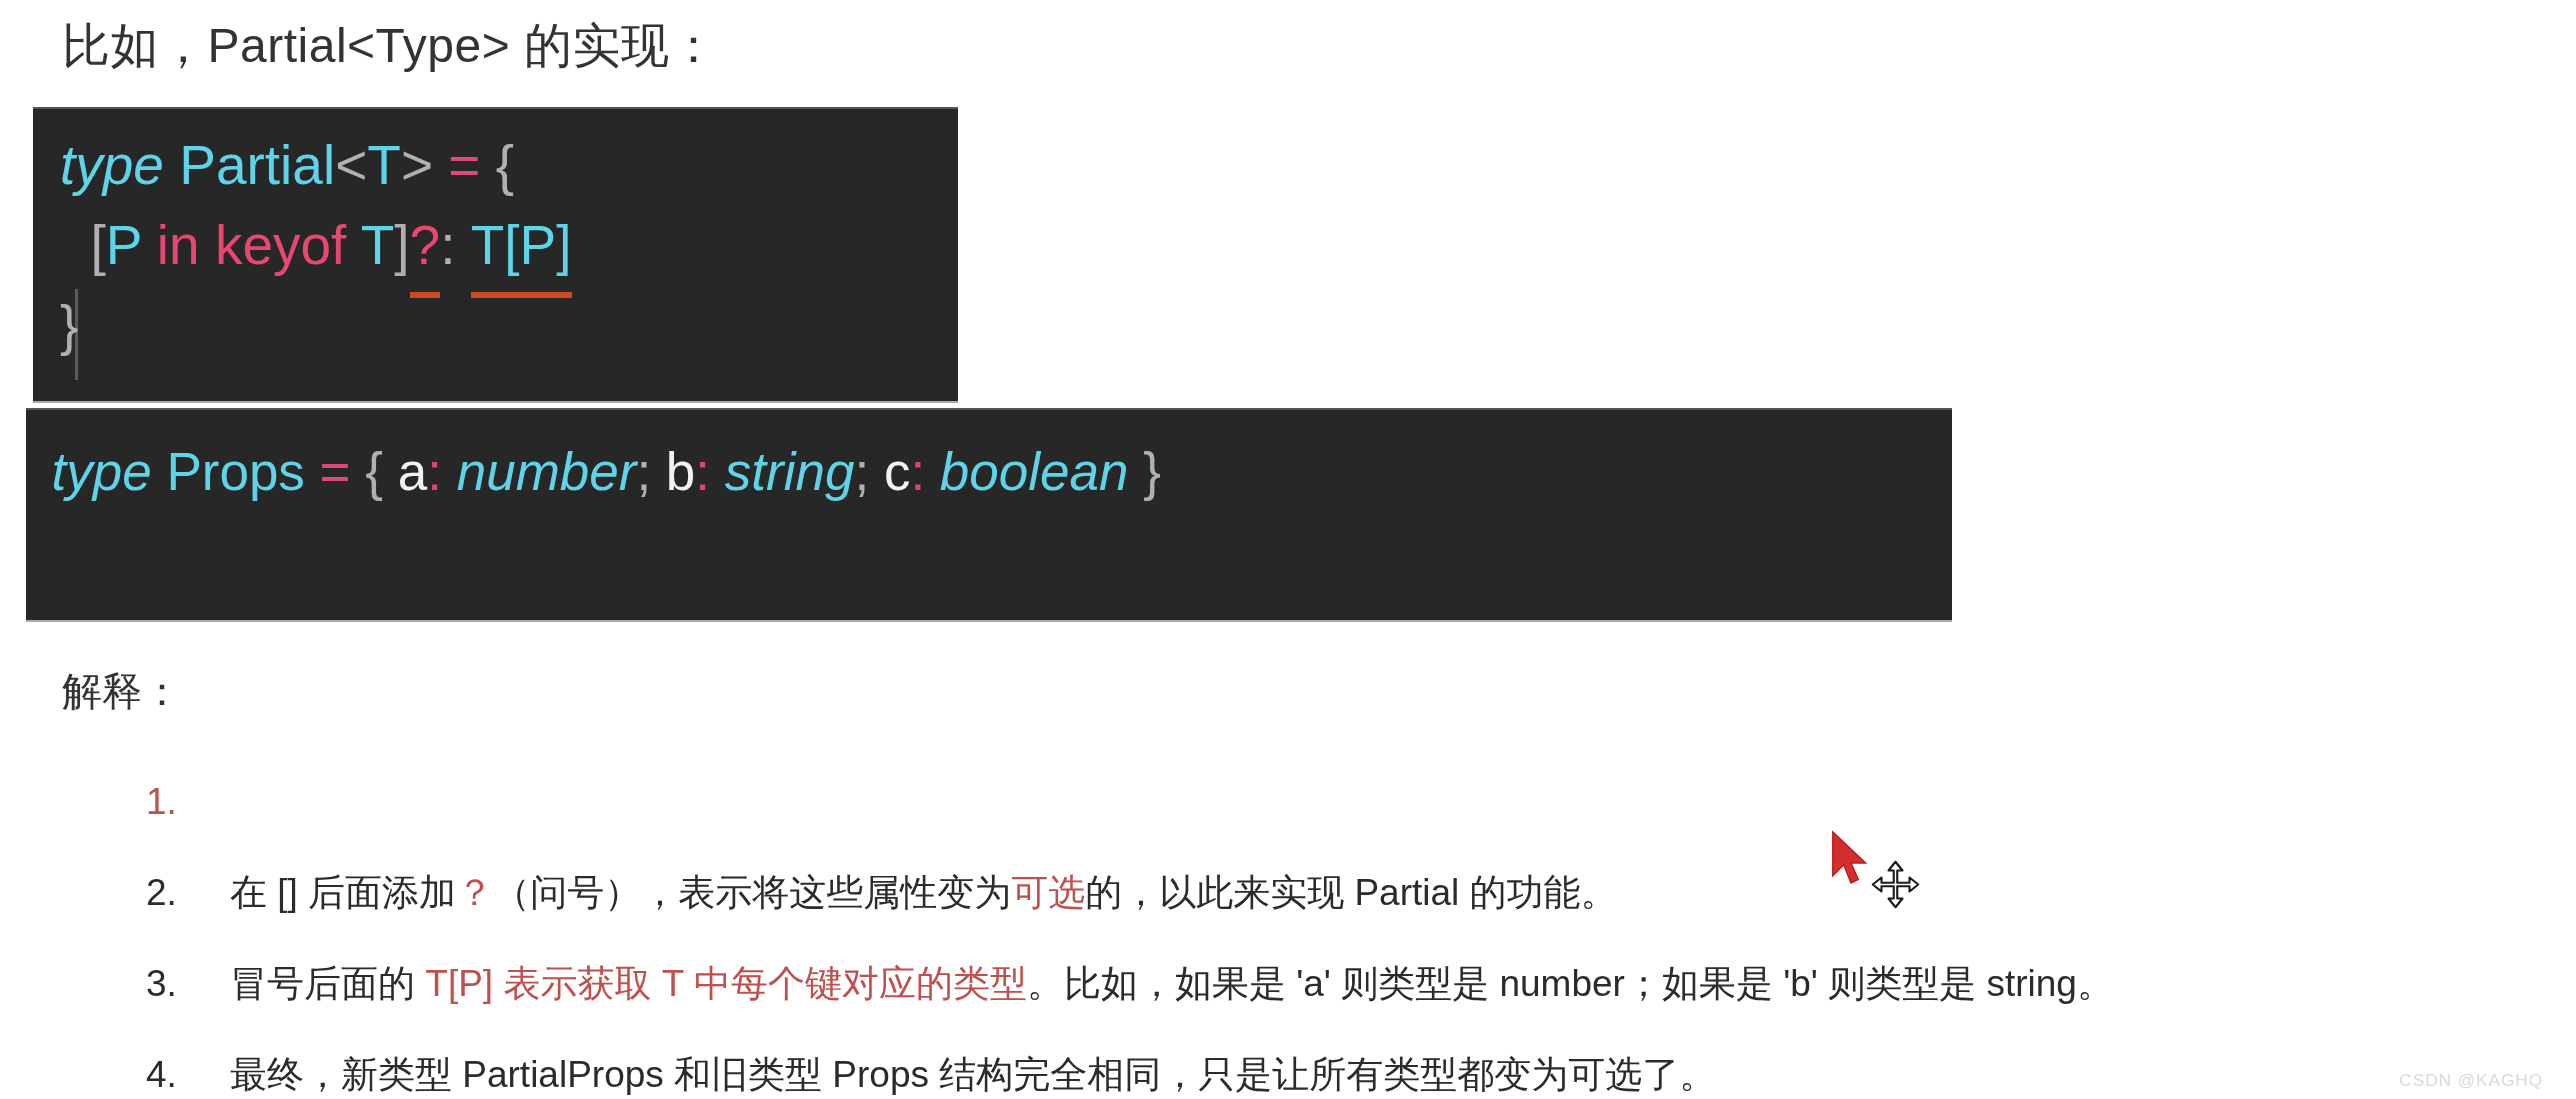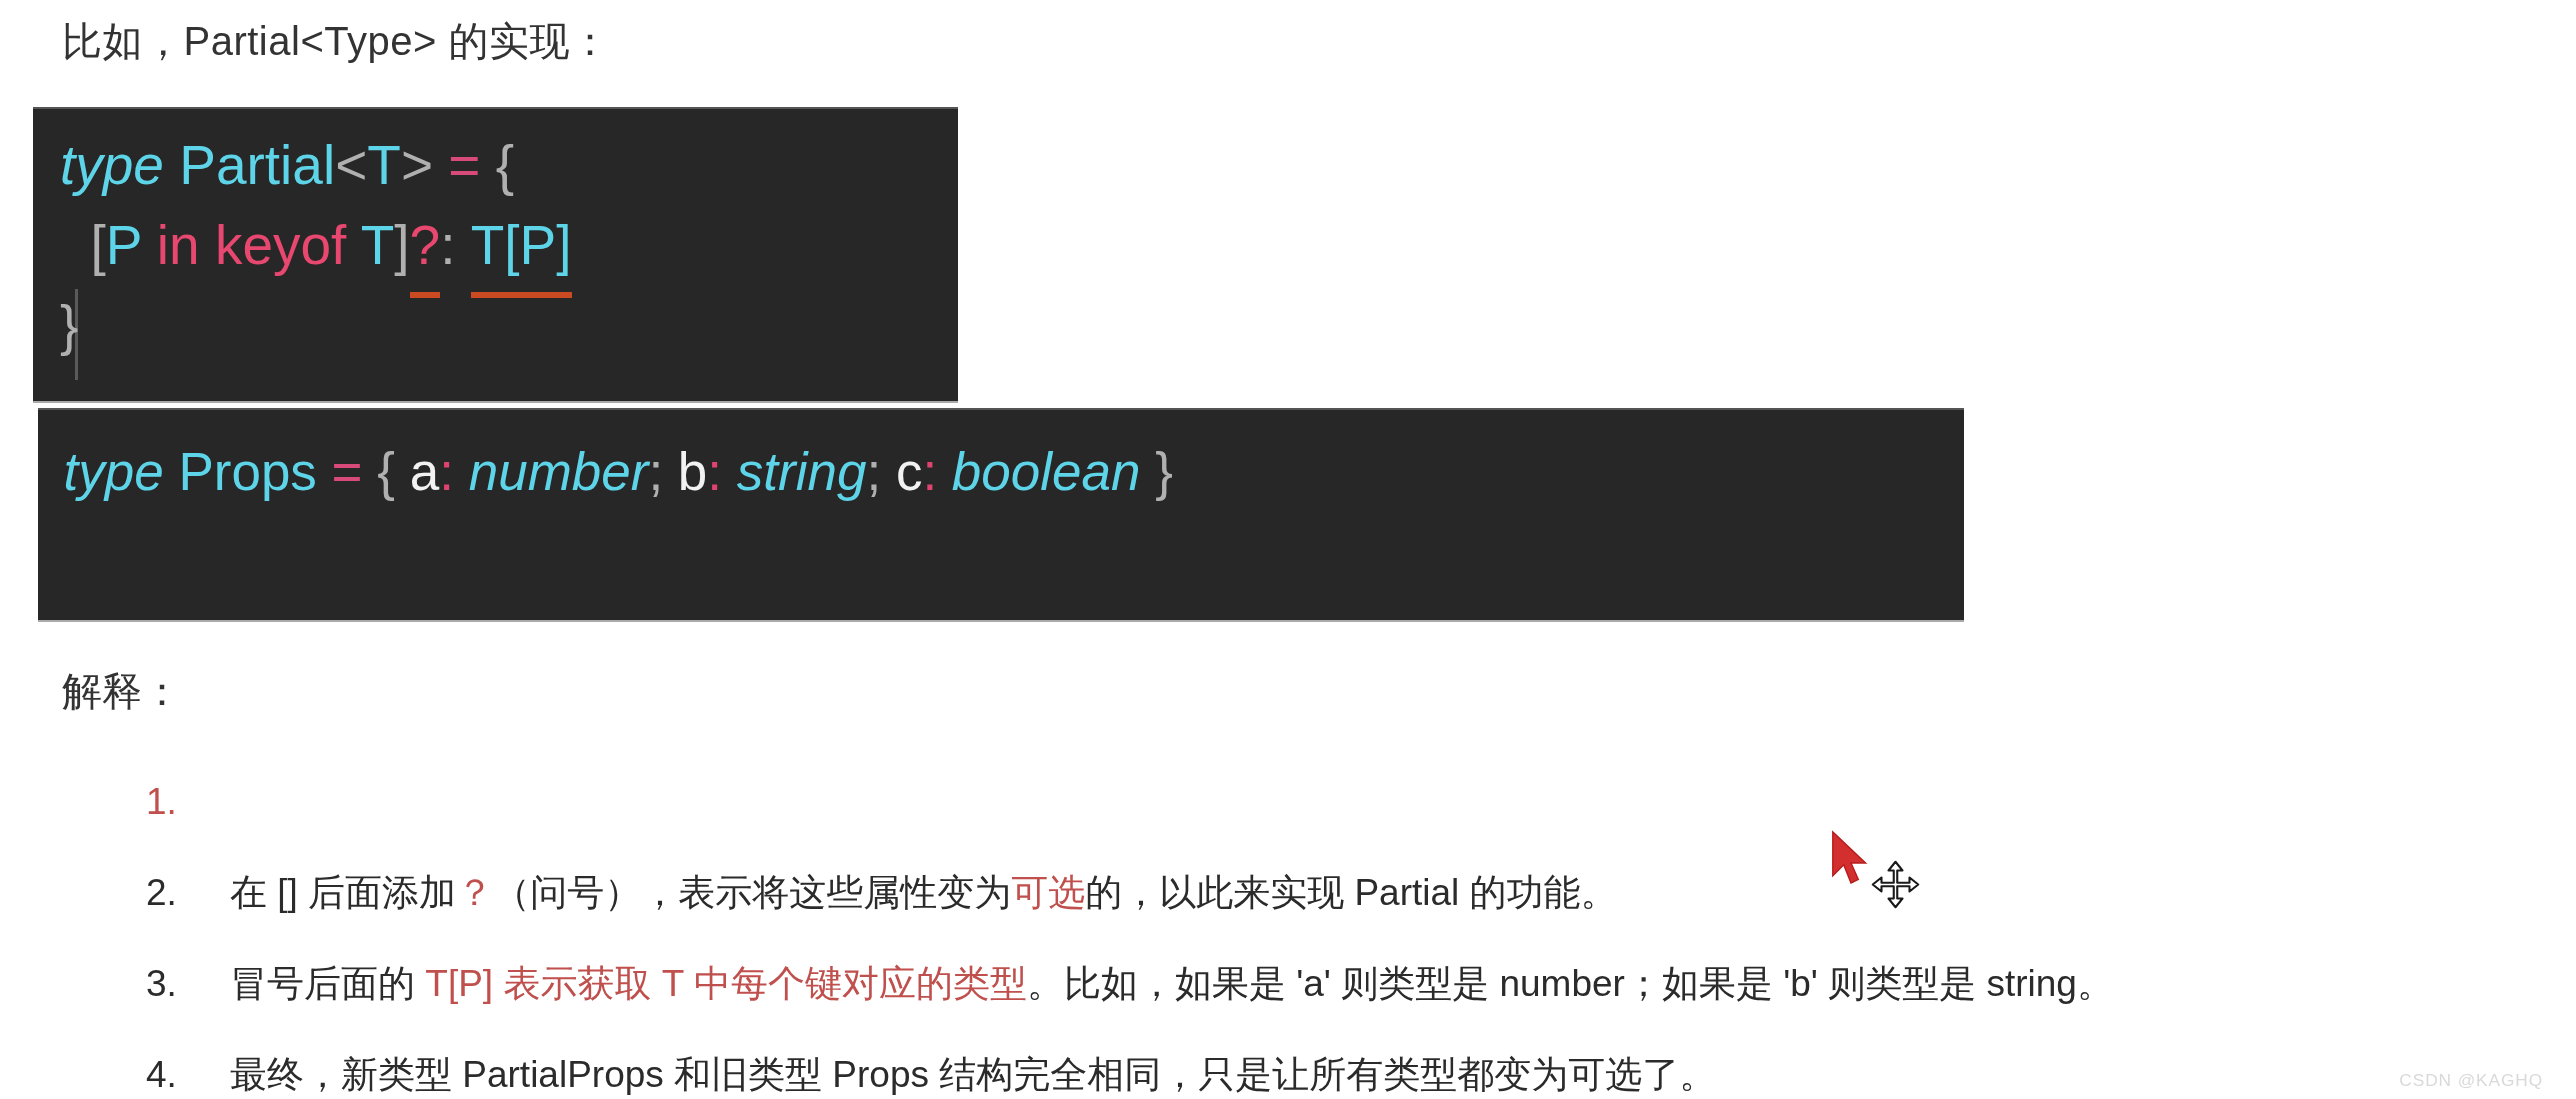--- a/index.html
+++ b/index.html
@@ -15,21 +15,21 @@
     font-family: "Liberation Sans", "DejaVu Sans", sans-serif;
     color: #2b2b2b;
     -webkit-font-smoothing: antialiased;
   }
 
   
   .intro {
     position: absolute;
     left: 62px;
     top: 16.4px;
-    font-size: 40px;
+    font-size: 48px;
     line-height: 1.25;
     color: #333333;
     white-space: pre;
     letter-spacing: 0.5px;
   }
 
   
   .code-block {
     position: absolute;
     background: #272727;
@@ -43,21 +43,21 @@
 
   #code-block-1 {
     left: 33px;
     top: 107px;
     width: 925px;
     height: 296px;
     padding: 16.4px 0 9px 0;
   }
 
   #code-block-2 {
-    left: 38px;
+    left: 26px;
     top: 408px;
     width: 1926px;
     height: 214px;
     padding: 11px 0 7.3px 0;
   }
 
   .code-line {
     font-size: 55px;
     line-height: 80px;
     white-space: pre;

